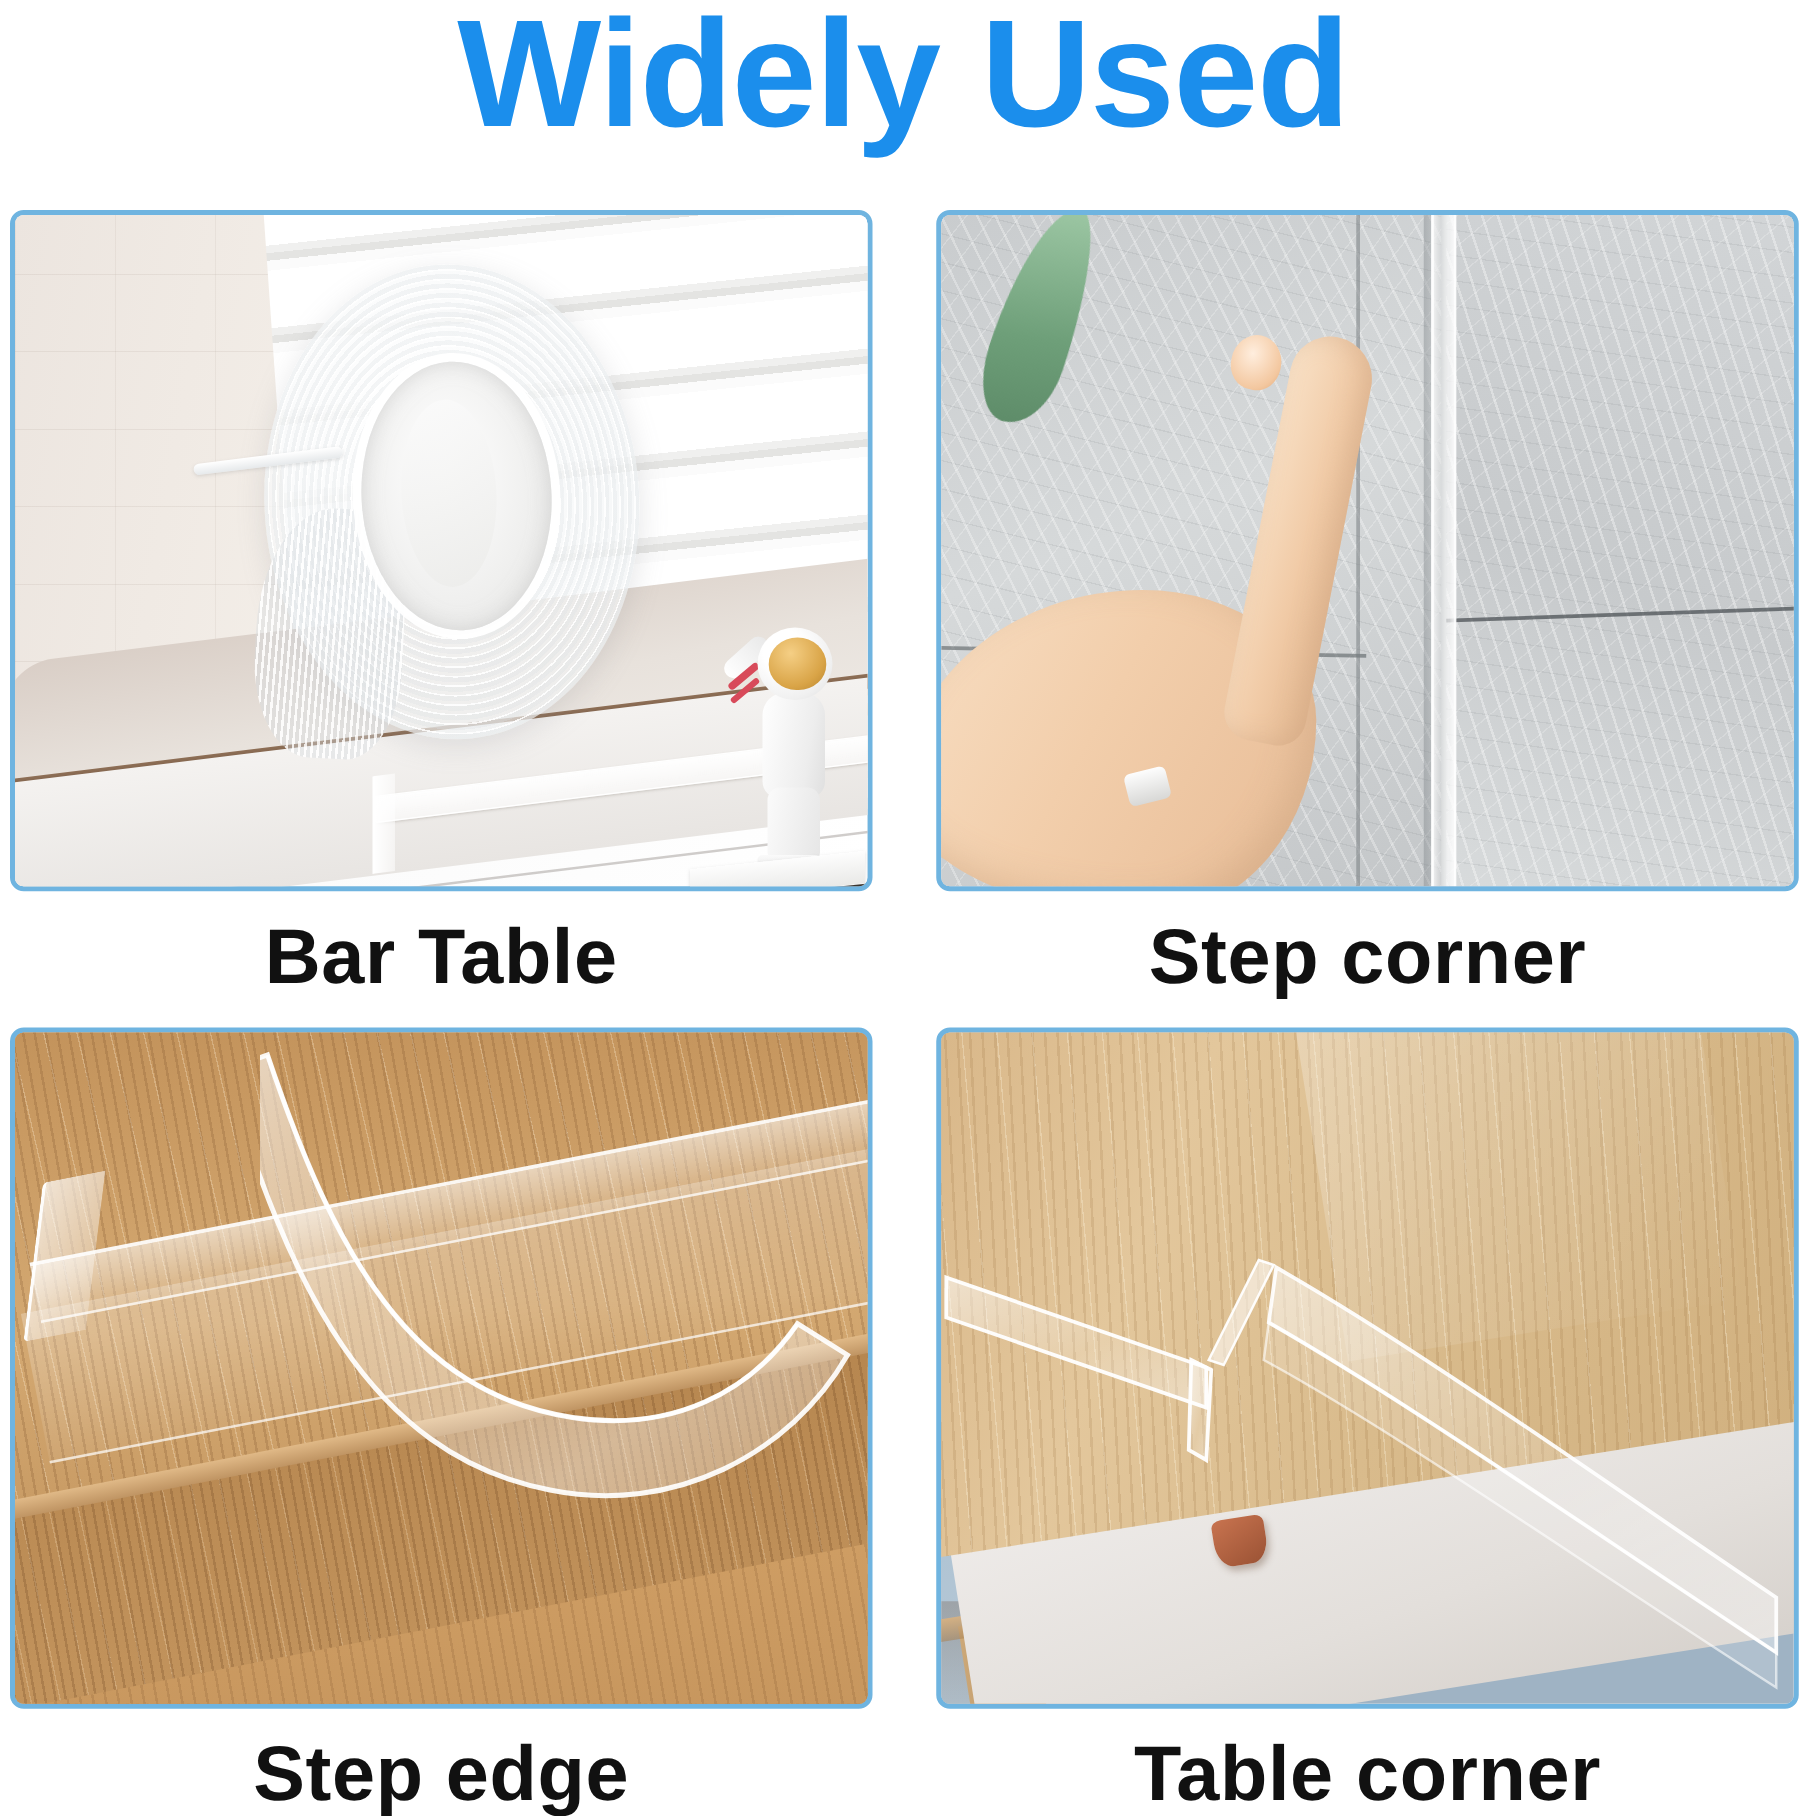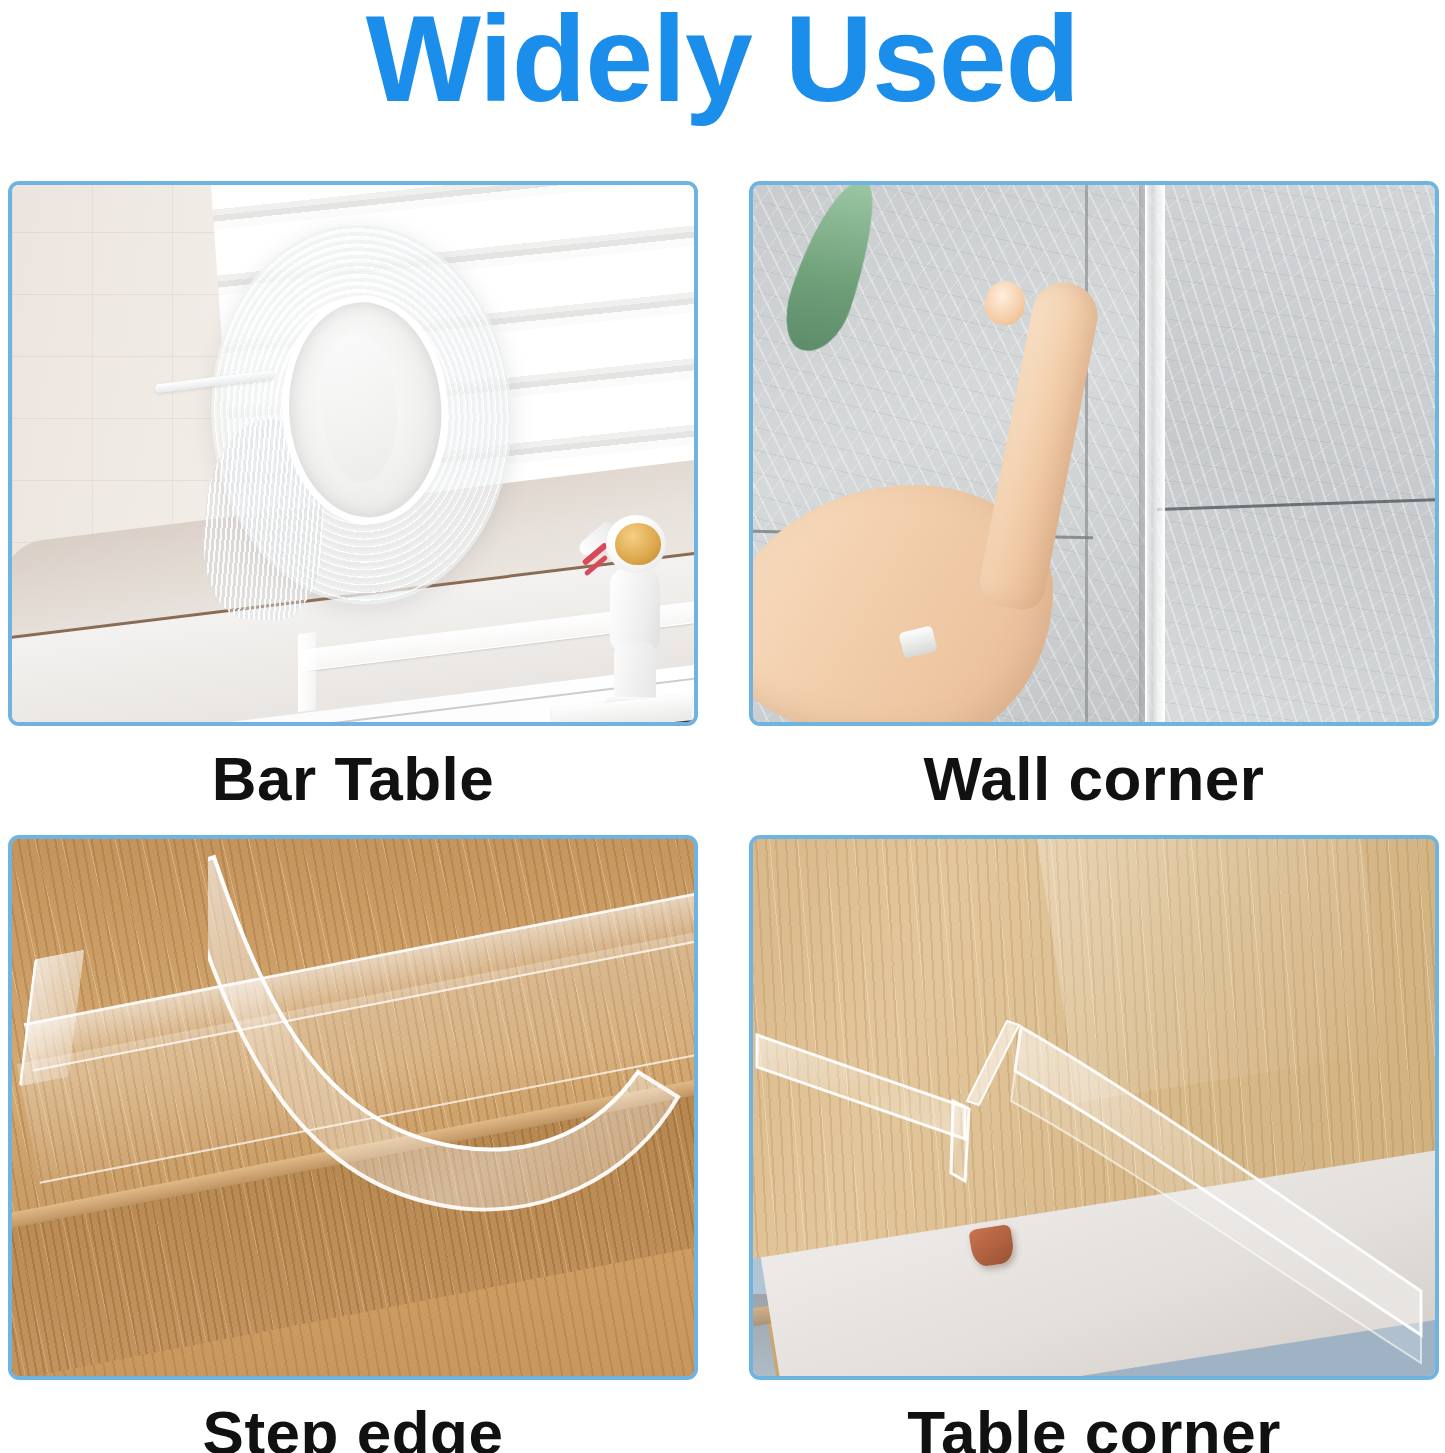--- a/index.html
+++ b/index.html
@@ -29,21 +29,21 @@
     letter-spacing: -1px;
     color: #1b8eec;
     line-height: 130px;
     white-space: nowrap;
   }
 
   
   .grid {
     position: absolute;
     left: 0;
-    top: 181px;
+    top: 168px;
     width: 1445px;
     height: 1237px;
   }
   .cell {
     position: absolute;
     width: 690px;
   }
   .cell-tl { left: 8px;   top: 0px; }
   .cell-tr { left: 749px; top: 0px; }
   .cell-bl { left: 8px;   top: 654px; }
@@ -506,21 +506,21 @@
         <div class="s2-grout-v1"></div>
         <div class="s2-corner-shadow"></div>
         <div class="s2-tape"></div>
         <div class="s2-leaf"></div>
         <div class="s2-hand"></div>
         <div class="s2-finger"></div>
         <div class="s2-nail"></div>
         <div class="s2-ring"></div>
       </div>
     </div>
-    <div class="caption">Wall corner</div>
+    <div class="caption">Step corner</div>
   </div>
 
   <div class="cell cell-bl">
     <div class="photo">
       <div class="photo-inner">
         <div class="s3-bg"></div>
         <div class="s3-top"></div>
         <div class="s3-nose"></div>
         <div class="s3-riser"></div>
         <div class="s3-riser2"></div>

